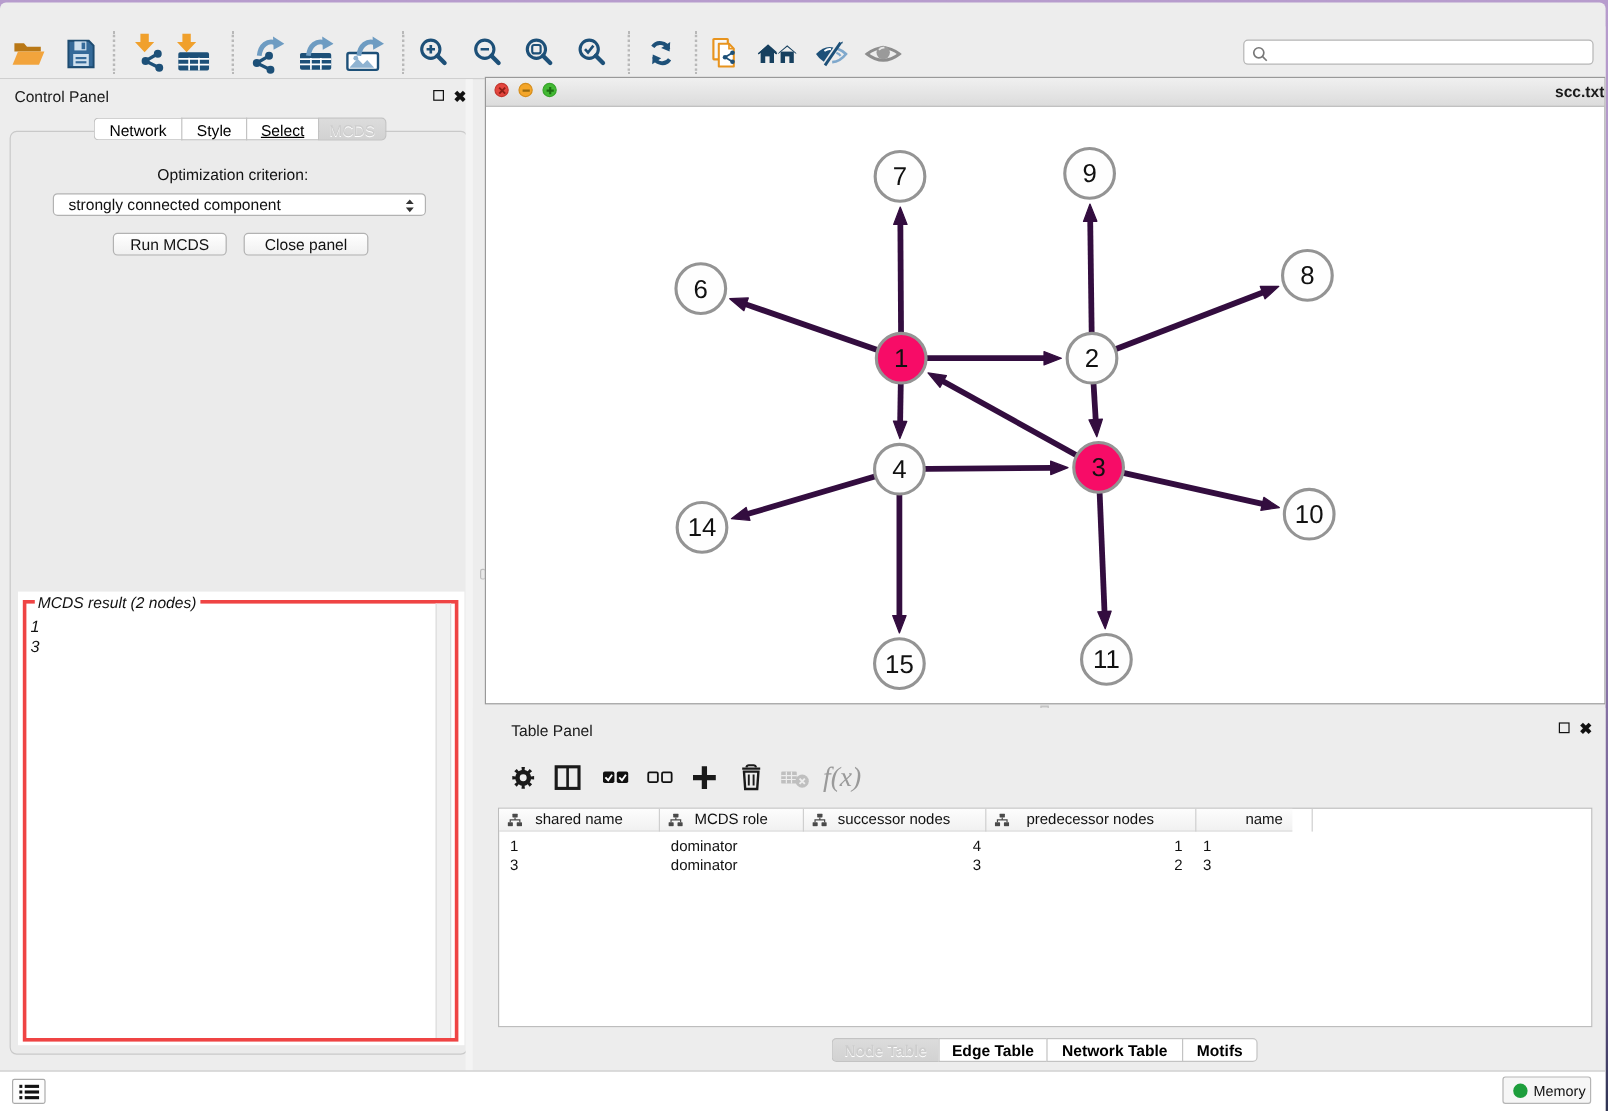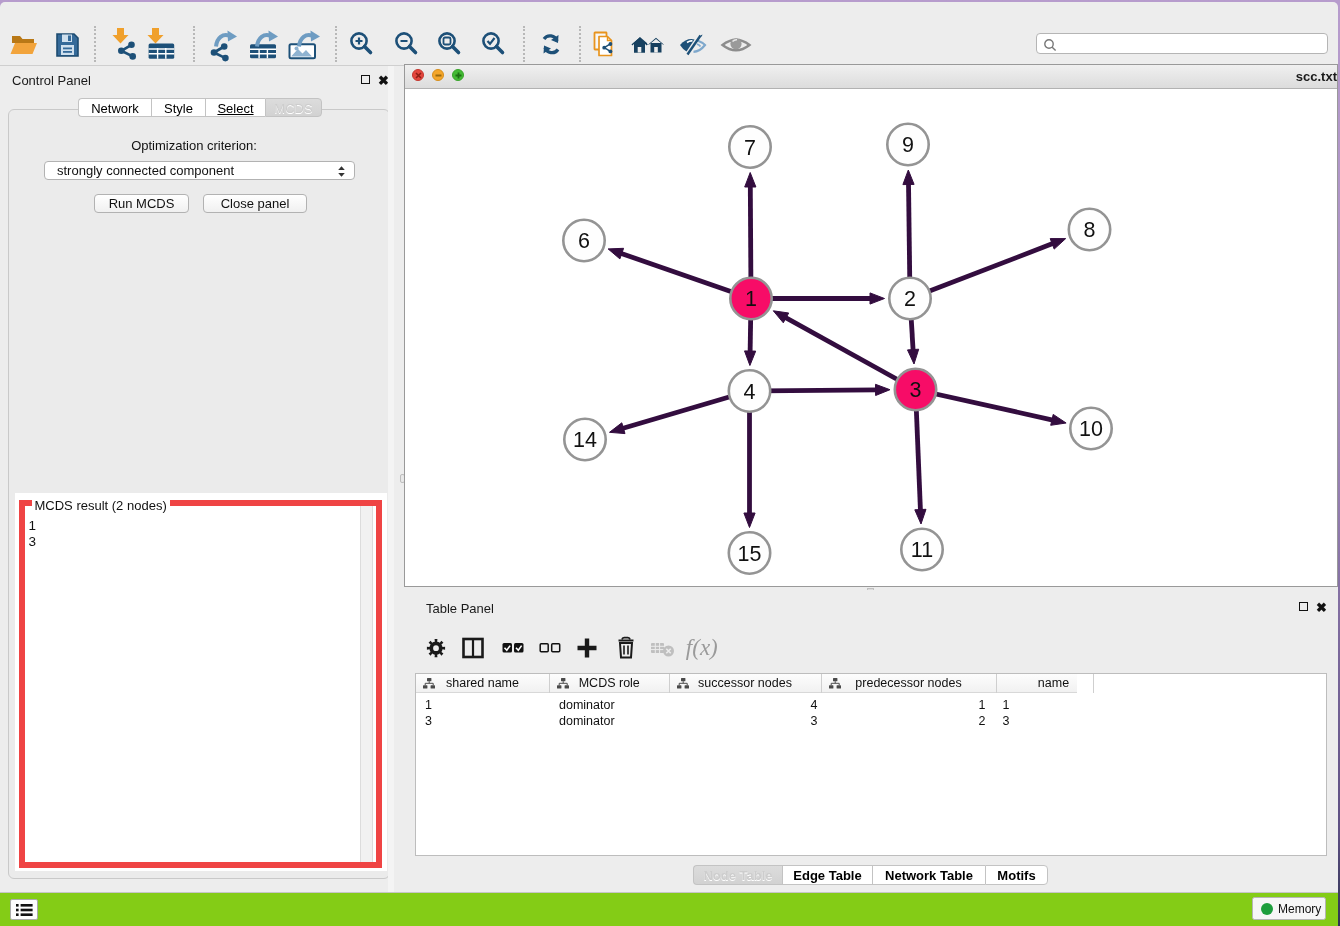--- a/index.html
+++ b/index.html
@@ -20,21 +20,21 @@
 #cptabs{position:absolute;left:78px;top:32px;height:19px;display:flex;font-size:13px;}
 .tab{height:19px;line-height:19px;text-align:center;background:#fff;border:1px solid #c3c3c3;border-right:none;}
 .tab.first{border-radius:4px 0 0 4px;}
 .tab.last{border-radius:0 4px 4px 0;border-right:1px solid #c3c3c3;}
 .tab.sel{background:linear-gradient(#dcdcdc,#d2d2d2);color:#cdcdcd;text-shadow:0 1px 0 #fff;}
 #cpcontent{position:absolute;left:8px;top:43px;right:-2px;bottom:13px;background:#ebebeb;border:1px solid #c9c9c9;border-radius:6px;}
 #optlabel{position:absolute;left:0;width:388px;text-align:center;font-size:13px;color:#111;}
 #combo{position:absolute;left:44px;top:95px;width:311px;height:19px;background:#fff;border:1px solid #b2b2b2;border-radius:4px;font-size:13px;color:#111;line-height:17px;padding-left:12px;}
 .btn{position:absolute;top:128px;height:19px;background:linear-gradient(#fff,#f0f0f0);border:1px solid #b2b2b2;border-radius:4px;font-size:13px;color:#111;text-align:center;line-height:17px;}
 #resultpanel{position:absolute;left:15px;top:427px;width:372px;height:378px;background:#fff;}
-#fieldset{position:absolute;left:3.5px;top:6.5px;right:5px;bottom:3px;border:6px solid #ef4444;}
+#fieldset{position:absolute;left:3.5px;top:6.5px;right:5px;bottom:3px;border:3px solid #ef4444;font-style:italic;}
 #fslabel{position:absolute;left:7px;top:-8px;background:#fff;padding:0 3px;font-size:13px;color:#111;}
 #fsscroll{position:absolute;top:0;right:3.5px;width:13px;bottom:0;background:#f1f1f1;border-left:1px solid #dcdcdc;border-right:1px solid #dcdcdc;}
 #fstext{position:absolute;left:4px;top:12px;font-size:13.5px;color:#111;line-height:16px;}
 
 #vsplit{position:absolute;left:388px;top:64px;width:6px;bottom:34px;background:#f4f4f4;}
 #vgrip{position:absolute;left:399.5px;top:472px;width:5px;height:9px;background:#e8e8e8;border:1px solid #bdbdbd;border-radius:2px;}
 
 #netwin{position:absolute;left:404px;top:61.5px;width:934px;height:523px;overflow:hidden;background:#fff;border:1px solid #999;}
 #nettitle{position:absolute;left:0;top:0;right:0;height:24px;background:linear-gradient(#f0f0f0,#dcdcdc);border-bottom:1px solid #b2b2b2;}
 #nettitle .t{position:absolute;left:0;right:0;top:4px;text-align:right;font-size:13px;font-weight:600;color:#1a1a1a;}
@@ -44,21 +44,21 @@
 #tpanel{position:absolute;left:394px;top:588px;right:0;bottom:34px;background:#ededed;}
 #ttoolbar{position:absolute;left:21px;top:38px;height:38px;}
 #ttable{position:absolute;left:21px;top:83px;right:11px;height:183px;background:#fff;border:1px solid #bdbdbd;}
 #thead{position:absolute;left:0;top:0;height:19px;background:linear-gradient(#fdfdfd,#f1f1f1);border-bottom:1px solid #d8d8d8;}
 .hcell{position:absolute;top:0;height:19px;border-right:1px solid #cfcfcf;font-size:12.5px;color:#111;text-align:center;line-height:19px;}
 .hicon{position:absolute;top:4px;}
 .trow{position:absolute;left:0;right:0;height:16px;font-size:12.5px;color:#111;}
 .tc{position:absolute;top:0;line-height:16px;}
 #btabs{position:absolute;left:299px;top:275px;height:20px;display:flex;font-size:13px;font-weight:600;}
 
-#statusbar{position:absolute;left:0;right:0;bottom:0;height:34px;background:#84cc16;border-top:1px solid #c6c6c6;}
+#statusbar{position:absolute;left:0;right:0;bottom:0;height:34px;background:#ffffff;border-top:1px solid #c6c6c6;}
 #listbtn{position:absolute;left:10px;top:6px;width:28px;height:21px;background:#fdfdfd;border:1px solid #ababab;border-radius:2px;}
 #membtn{position:absolute;right:11.5px;top:4px;width:74px;height:23px;background:#f6f6f6;border:1px solid #b5b5b5;border-radius:2.5px;font-size:12px;color:#111;}
 svg{display:block;}
 text{font-family:"Liberation Sans",sans-serif;}
 </style></head>
 <body>
 <div id="win">
  <div id="toolbar">
       <svg class="ticon" style="left:23px;top:22.5px;transform:translate(-50%,-50%);" width="30" height="30" viewBox="0 0 30 30">
         <path d="M4 6 h8 l2.5 3 H26 v4 H4 Z" fill="#b97816"></path>

